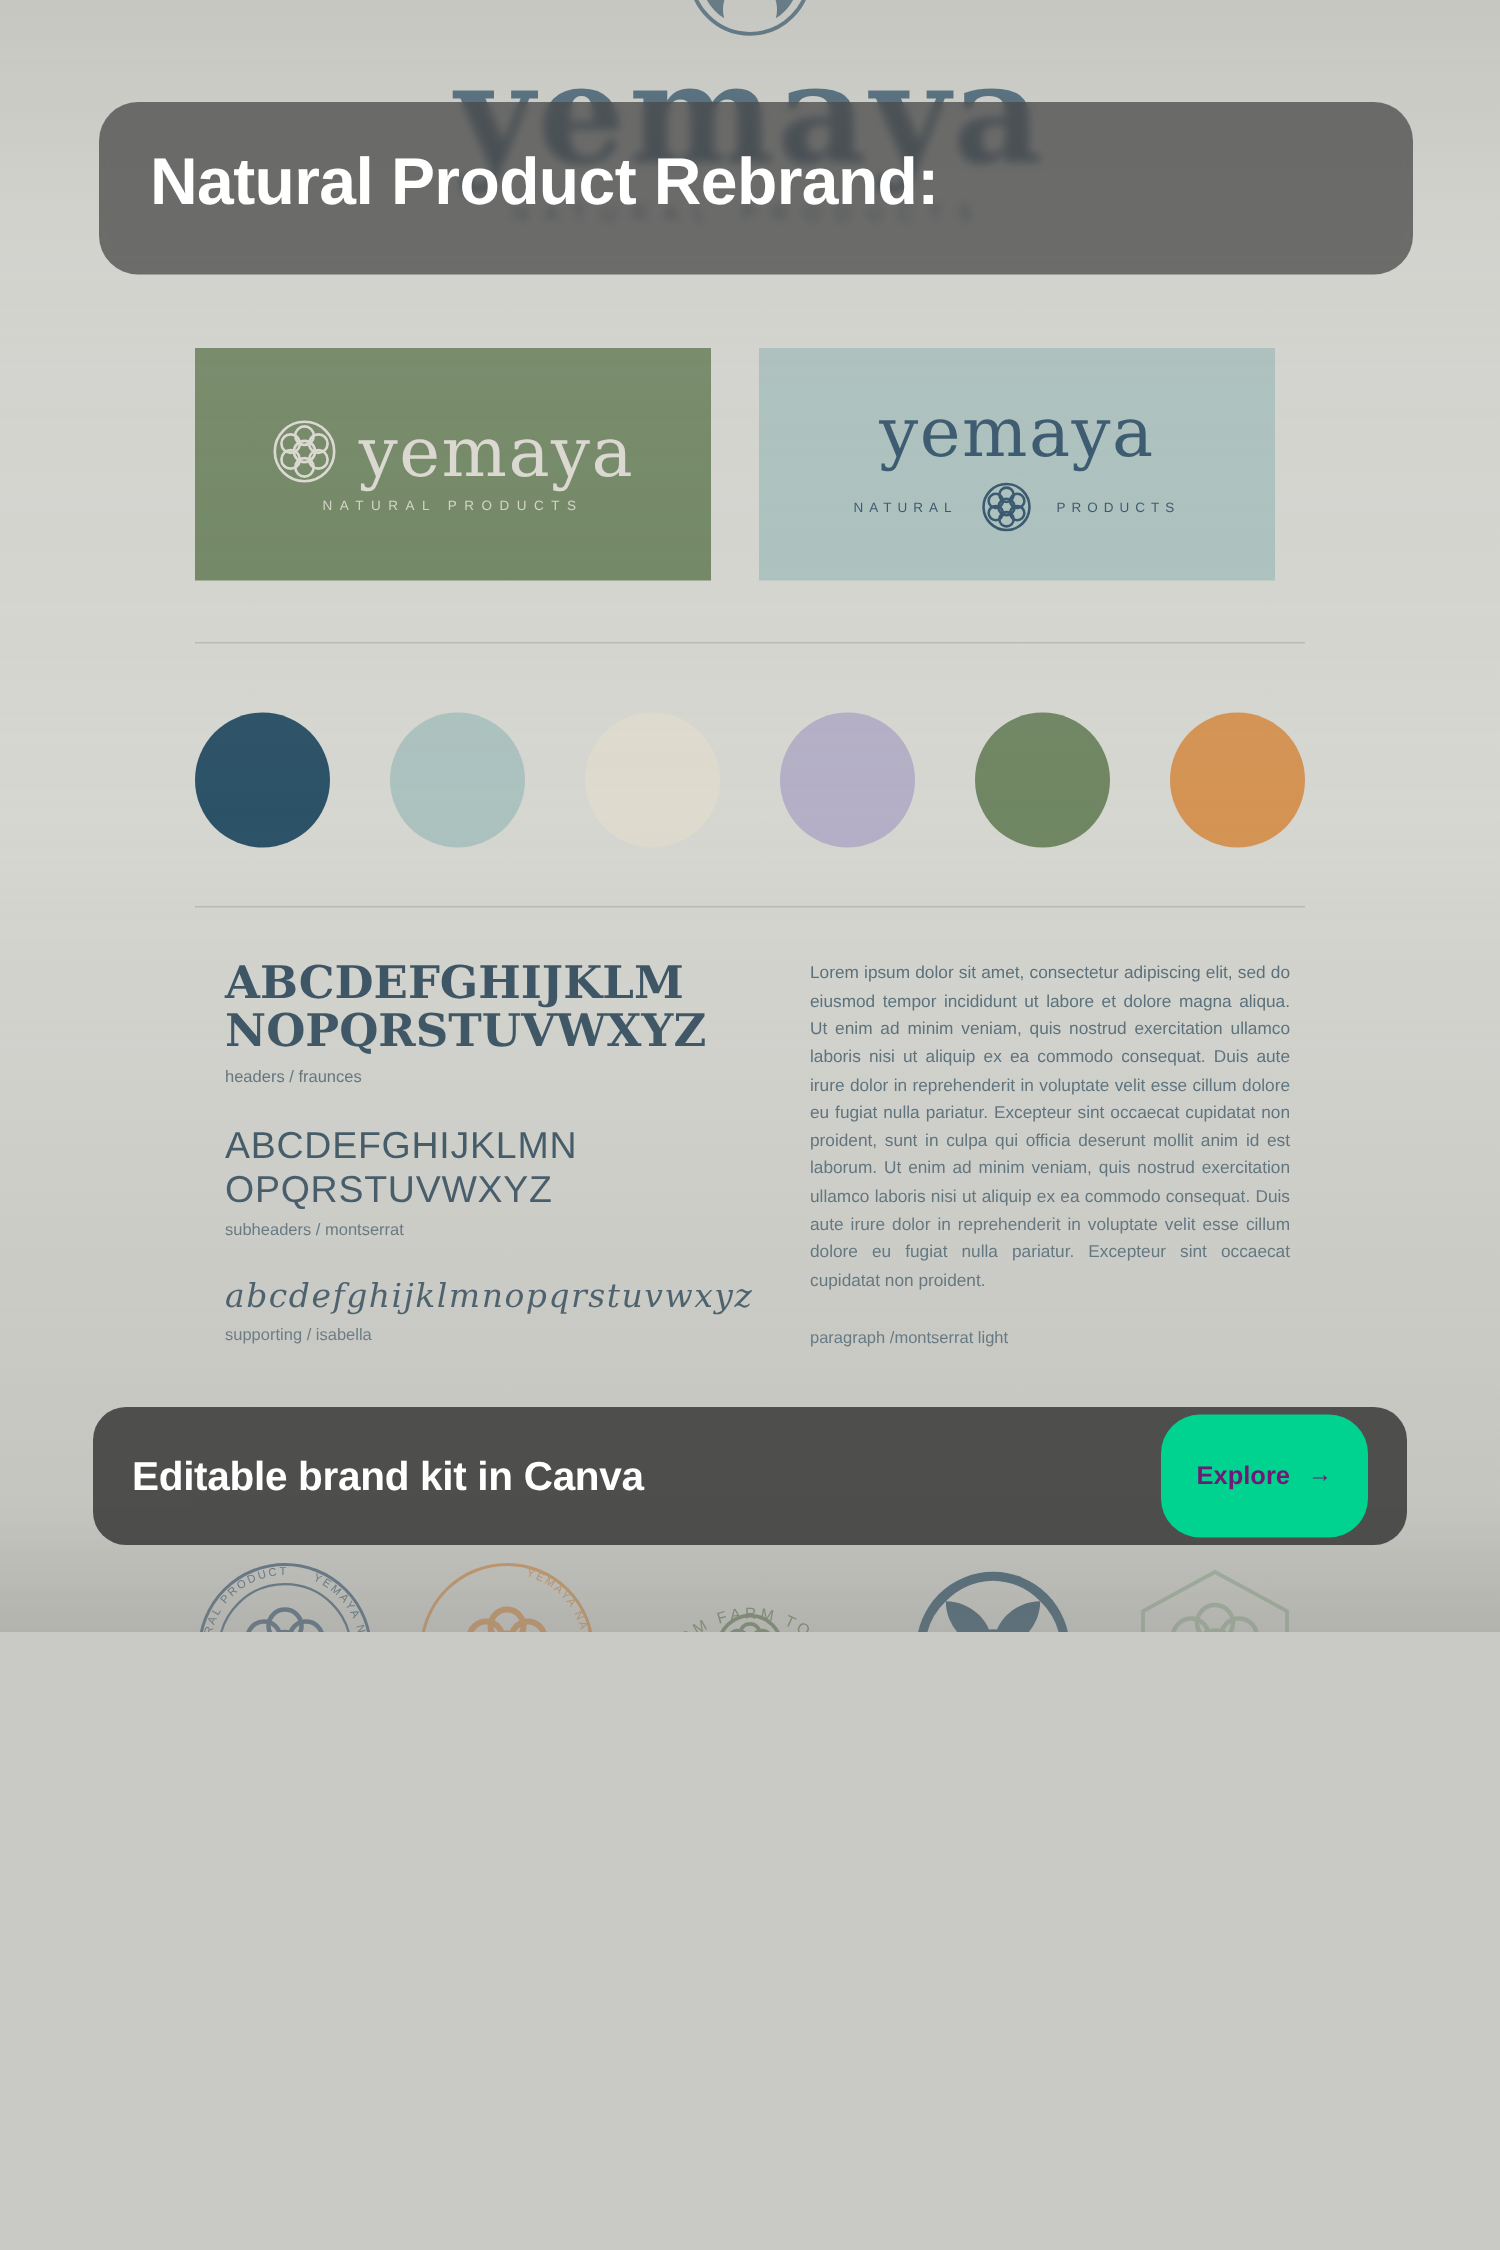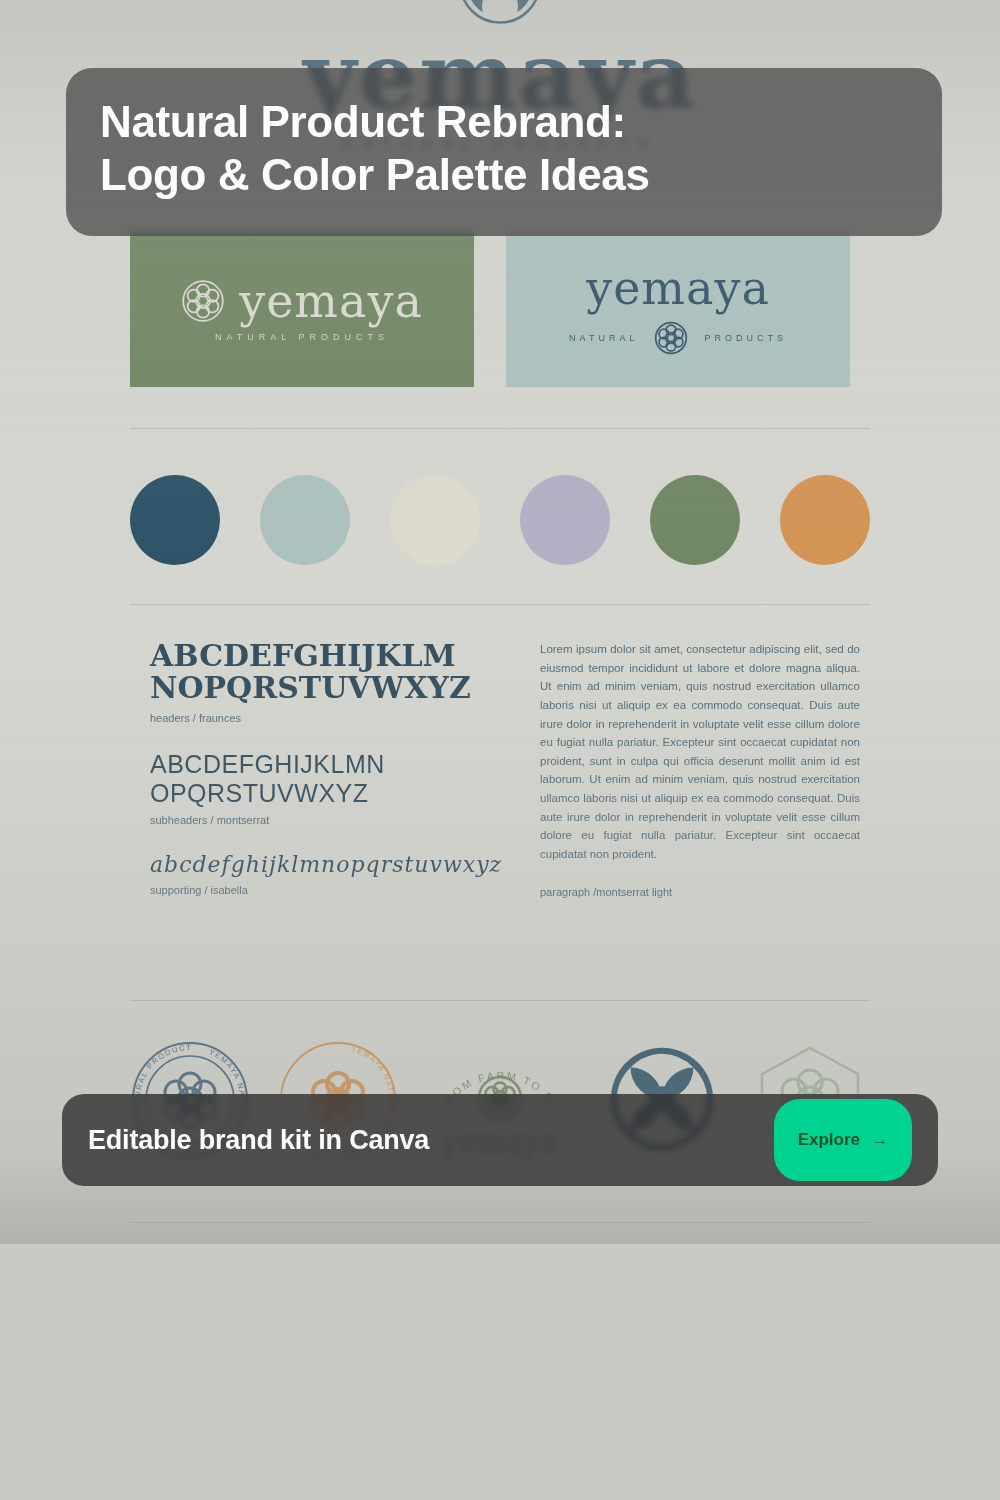--- a/index.html
+++ b/index.html
@@ -4,21 +4,21 @@
 <style>
   * { box-sizing: border-box; margin: 0; padding: 0; }
   html, body {
     width: 1000px; height: 1500px;
     font-family: "Liberation Sans", sans-serif;
     background: #c9c9c6;
     overflow: hidden;
   }
   .pin {
     position: relative;
-    width: 1000px; height: 1244px;
+    width: 1000px; height: 1088px;
     background: linear-gradient(180deg,#c6c6c3 0%, #cfcfcb 18%, #d2d2ce 40%, #cfcfcb 60%, #c2c2bf 80%, #b8b8b5 100%);
     overflow: hidden;
   }
 
   
   .board {
     position: absolute;
     left: 0; top: 0;
     width: 1000px; height: 1500px;
     background: #dcdcd7;
@@ -213,21 +213,21 @@
   }
   .cta-text {
     color: #ffffff;
     font-size: 27px;
     font-weight: 700;
     letter-spacing: -0.2px;
   }
   .cta-btn {
     display: flex; align-items: center; gap: 12px;
     background: #00d28f;
-    color: #14532d;
+    color: #701a75;
     font-weight: 700;
     font-size: 17px;
     border: none;
     border-radius: 26px;
     padding: 31px 24px;
     cursor: pointer;
     text-align: center;
   }
   .cta-arrow { font-size: 16px; line-height: 1; }
 </style>
@@ -540,21 +540,20 @@
       </div>
 
     </div>
   </div>
 
   <div class="scrim"></div>
 
   <div class="title-card">
     <h1>
       <span>Natural Product Rebrand:</span><br>
-      <span>Logo &amp; Color Palette Ideas</span>
     </h1>
   </div>
 
   <div class="cta-bar">
     <div class="cta-text">Editable brand kit in Canva</div>
     <button class="cta-btn">
       <span>Explore</span>
       <span class="cta-arrow">→</span>
     </button>
   </div>

